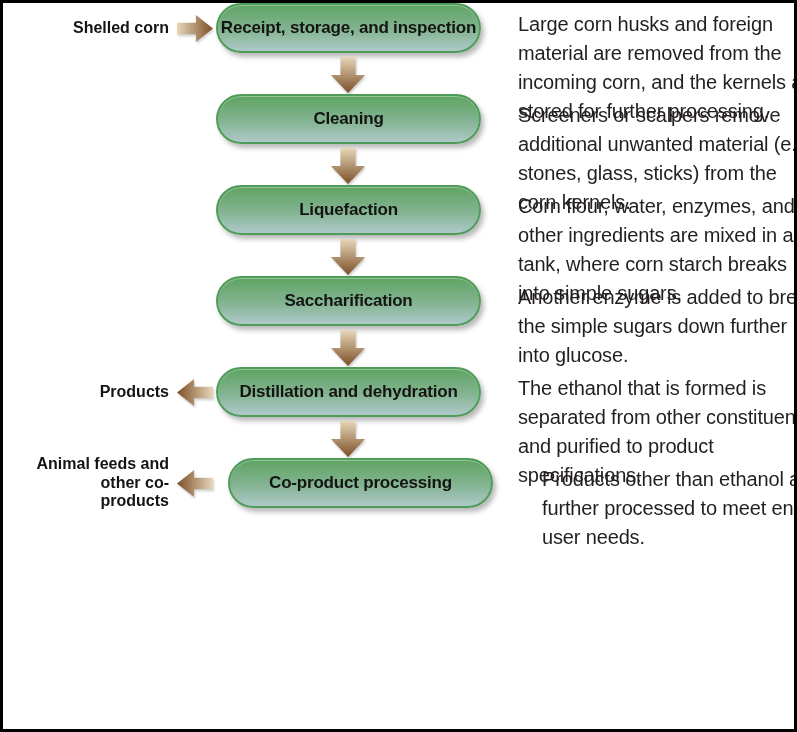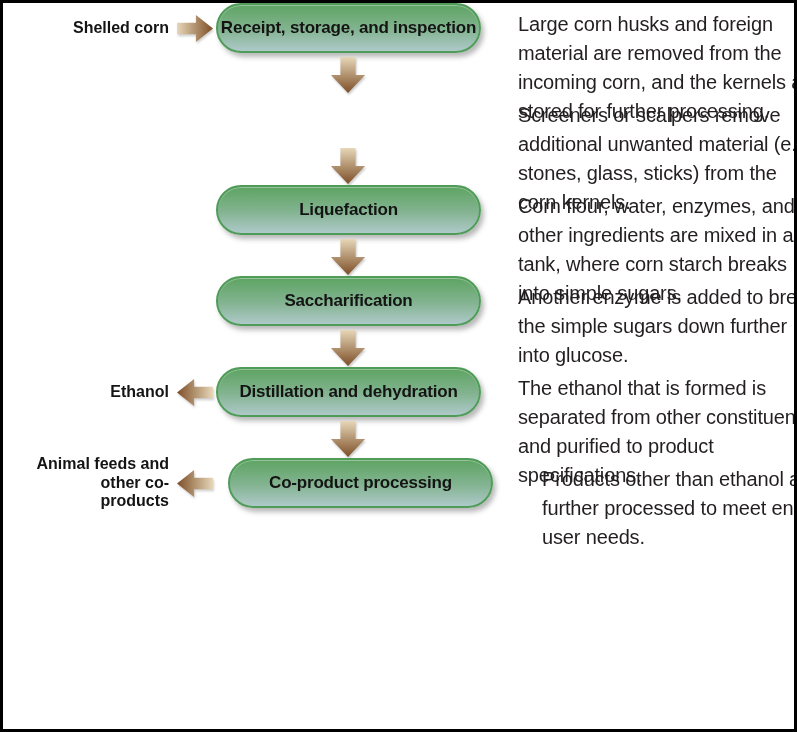--- a/index.html
+++ b/index.html
@@ -137,20 +137,23 @@
     </div>
     <div class="desc">Large corn husks and foreign material are removed from the incoming corn, and the kernels are stored for further processing.</div>
   </div>
 
   <div class="row">
     <div class="side hidden">
       <span class="side-label"></span>
 
     </div>
     <div class="box-cell">
+      <div class="step-box">
+        <span class="step-label">Cleaning</span>
+      </div>
       <svg class="down-arrow" viewBox="0 0 36 38">
         <path d="M10,0 L26,0 L26,19 L36,19 L18,38 L0,19 L10,19 Z" fill="url(#gradDown)"></path>
       </svg>
     </div>
     <div class="desc">Screeners or scalpers remove additional unwanted material (e.g., stones, glass, sticks) from the corn kernels.</div>
   </div>
 
 
   <div class="row">
     <div class="side hidden">
@@ -180,21 +183,21 @@
       <svg class="down-arrow" viewBox="0 0 36 38">
         <path d="M10,0 L26,0 L26,19 L36,19 L18,38 L0,19 L10,19 Z" fill="url(#gradDown)"></path>
       </svg>
     </div>
     <div class="desc">Another enzyme is added to break the simple sugars down further into glucose.</div>
   </div>
 
 
   <div class="row">
     <div class="side side-out">
-      <span class="side-label">Ethanol</span>
+      <span class="side-label">Products</span>
 
       <svg class="arrow-left-svg side-arrow-shadow" width="38" height="27" viewBox="0 0 40 30">
         <path d="M40,8.5 L19,8.5 L19,0 L0,15 L19,30 L19,21.5 L40,21.5 Z" fill="url(#gradLeft)"></path>
       </svg>
     </div>
     <div class="box-cell">
       <div class="step-box">
         <span class="step-label">Distillation and dehydration</span>
       </div>
       <svg class="down-arrow" viewBox="0 0 36 38">

